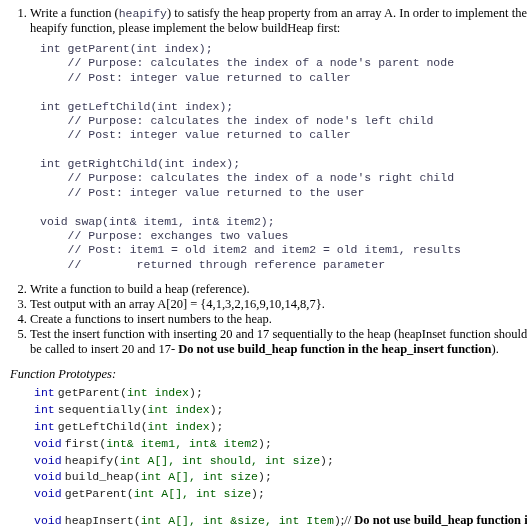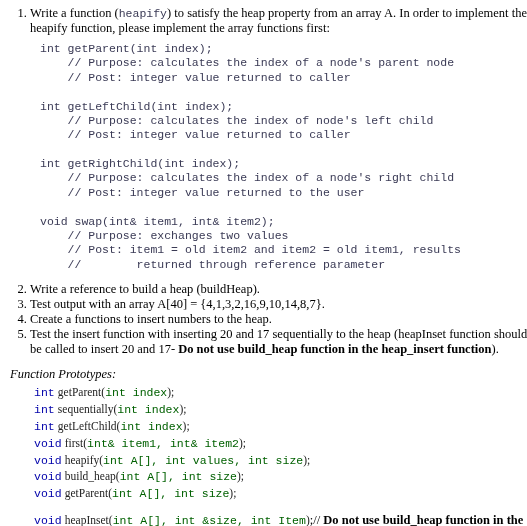--- a/index.html
+++ b/index.html
@@ -33,50 +33,50 @@
     font-style: italic;
   }
   .protos {
     margin-left: 24px;
     margin-top: 2px;
     line-height: 1.35;
   }
   .protos .line { white-space: nowrap; }
   .kw { color: #006000; font-family: "Courier New", Courier, monospace; font-size: 11.5px; margin-top: 16px; }
   .typ { color: #0000aa; font-family: "Courier New", Courier, monospace; font-size: 11.5px; text-align: right; }
-  .fn  { color: #222;    font-family: Liberation Serif, serif; font-size: 11.5px; }
+  .fn  { color: #222;    font-family: Liberation Mono, monospace; font-size: 11.5px; }
   .after { font-family: "Times New Roman", Times, serif; font-size: 12.5px; color: #000; }
   .bold { font-weight: bold; text-align: right; }
   .gap { height: 10px; }
 </style>
 </head>
 <body>
 
 <ol class="top">
   <li>
-    <span>Write a function (</span><span class="mono">heapify</span><span>) to satisfy the heap property from an array A. In order to implement the heapify function, please implement the array functions first:</span>
+    <span>Write a function (</span><span class="mono">heapify</span><span>) to satisfy the heap property from an array A. In order to implement the heapify function, please implement the below buildHeap first:</span>
     <div class="code-block mono">int getParent(int index);
     // Purpose: calculates the index of a node's parent node
     // Post: integer value returned to caller
 
 int getLeftChild(int index);
     // Purpose: calculates the index of node's left child
     // Post: integer value returned to caller
 
 int getRightChild(int index);
     // Purpose: calculates the index of a node's right child
     // Post: integer value returned to the user
 
 void swap(int&amp; item1, int&amp; item2);
     // Purpose: exchanges two values
     // Post: item1 = old item2 and item2 = old item1, results
     //        returned through reference parameter</div>
   </li>
-  <li><span>Write a reference to build a heap (buildHeap).</span></li>
-  <li><span>Test output with an array A[40] = {4,1,3,2,16,9,10,14,8,7}.</span></li>
+  <li><span>Write a function to build a heap (reference).</span></li>
+  <li><span>Test output with an array A[20] = {4,1,3,2,16,9,10,14,8,7}.</span></li>
   <li><span>Create a functions to insert numbers to the heap.</span></li>
   <li>
     <span class="subpara">
       <span>Test the insert function with inserting 20 and 17 sequentially to the heap (heapInset function should be called to insert 20 and 17- </span><span class="bold">Do not use build_heap function in the heap_insert function</span><span>).</span>
     </span>
   </li>
 </ol>
 
 <div class="proto-head">Function Prototypes:</div>
 
@@ -92,30 +92,30 @@
   <div class="line">
     <span class="typ">int</span>
     <span class="fn">getLeftChild</span><span class="fn">(</span><span class="kw">int index</span><span class="fn">);</span>
   </div>
   <div class="line">
     <span class="typ">void</span>
     <span class="fn">first</span><span class="fn">(</span><span class="kw">int&amp; item1, int&amp; item2</span><span class="fn">);</span>
   </div>
   <div class="line">
     <span class="typ">void</span>
-    <span class="fn">heapify</span><span class="fn">(</span><span class="kw">int A[], int values, int size</span><span class="fn">);</span>
+    <span class="fn">heapify</span><span class="fn">(</span><span class="kw">int A[], int should, int size</span><span class="fn">);</span>
   </div>
   <div class="line">
     <span class="typ">void</span>
     <span class="fn">build_heap</span><span class="fn">(</span><span class="kw">int A[], int size</span><span class="fn">);</span>
   </div>
   <div class="line">
     <span class="typ">void</span>
     <span class="fn">getParent</span><span class="fn">(</span><span class="kw">int A[], int size</span><span class="fn">);</span>
   </div>
 
   <div class="gap"></div>
 
   <div>
     <span class="typ">void</span>
-    <span class="fn">heapInset</span><span class="fn">(</span><span class="kw">int A[], int &amp;size, int Item</span><span class="fn">)</span><span class="after">;// </span><span class="after bold">Do not use build_heap function in the heap_insert function</span>
+    <span class="fn">heapInsert</span><span class="fn">(</span><span class="kw">int A[], int &amp;size, int Item</span><span class="fn">)</span><span class="after">;// </span><span class="after bold">Do not use build_heap function in the heap_insert function</span>
   </div>
 </div>
 
 </body></html>

